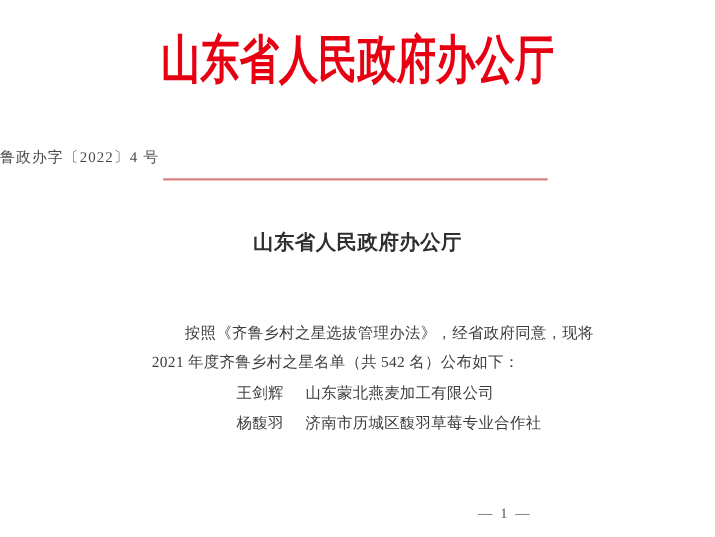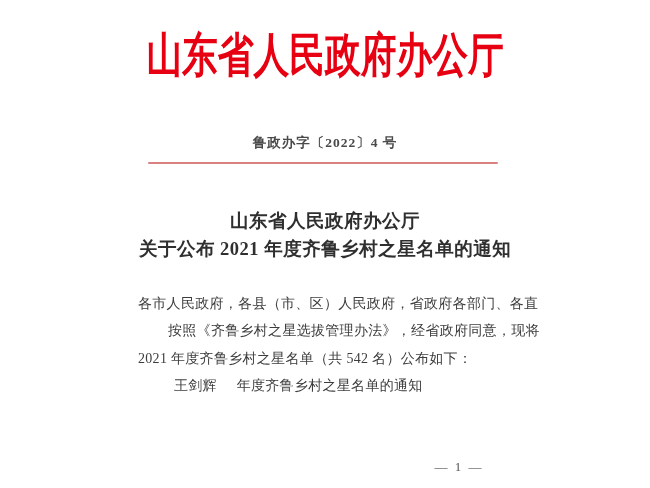--- a/index.html
+++ b/index.html
@@ -24,25 +24,24 @@
     color: #e60012;
     transform: scaleX(0.76);
     transform-origin: 50% 50%;
     white-space: nowrap;
   }
   .doc-number {
     position: absolute;
     top: 134px;
     left: 0;
     width: 650px;
-    text-align: center;
+    text-align: left;
     font-size: 13.5px;
     letter-spacing: 1px;
     color: #4a4a4a;
-    font-weight: bold;
   }
   .red-divider {
     position: absolute;
     top: 162px;
     left: 148px;
     width: 350px;
     height: 2px;
     background: #d98080;
     border-radius: 1px;
   }
@@ -64,21 +63,21 @@
     left: 138px;
     width: 388px;
     font-size: 14px;
     line-height: 27.4px;
     color: #3d3d3d;
     letter-spacing: 0.3px;
   }
   .body-line { white-space: nowrap; }
   .indented { text-indent: 30px; }
   .awardee-row { padding-left: 36px; white-space: nowrap; }
-  .awardee-name { display: inline-block; margin-right: 16px; }
+  .awardee-name { display: inline-block; margin-right: 16px; margin-left: 41px; }
   .page-number {
     position: absolute;
     top: 459px;
     left: 423px;
     width: 72px;
     text-align: center;
     font-size: 13px;
     letter-spacing: 2px;
     color: #555555;
   }
@@ -89,29 +88,31 @@
 <div class="canvas">
 
   <div class="masthead">山东省人民政府办公厅</div>
 
   <div class="doc-number">鲁政办字〔2022〕4 号</div>
 
   <div class="red-divider"></div>
 
   <div class="notice-title">
     <div>山东省人民政府办公厅</div>
-    <div>关于公布 2021 年度齐鲁乡村之星名单的通知</div>
   </div>
 
   <div class="body-block">
-    <div class="body-line">各市人民政府，各县（市、区）人民政府，省政府各部门、各直</div>
     <div class="body-line indented">按照《齐鲁乡村之星选拔管理办法》，经省政府同意，现将</div>
     <div class="body-line">2021 年度齐鲁乡村之星名单（共 542 名）公布如下：</div>
 
     <div class="awardee-row">
       <span class="awardee-name">王剑辉</span>
-      <span class="awardee-org">年度齐鲁乡村之星名单的通知</span>
+      <span class="awardee-org">山东蒙北燕麦加工有限公司</span>
+    </div>
+    <div class="awardee-row">
+      <span class="awardee-name">杨馥羽</span>
+      <span class="awardee-org">济南市历城区馥羽草莓专业合作社</span>
     </div>
   </div>
 
   <div class="page-number">— 1 —</div>
 
 </div>
 
 </body></html>

